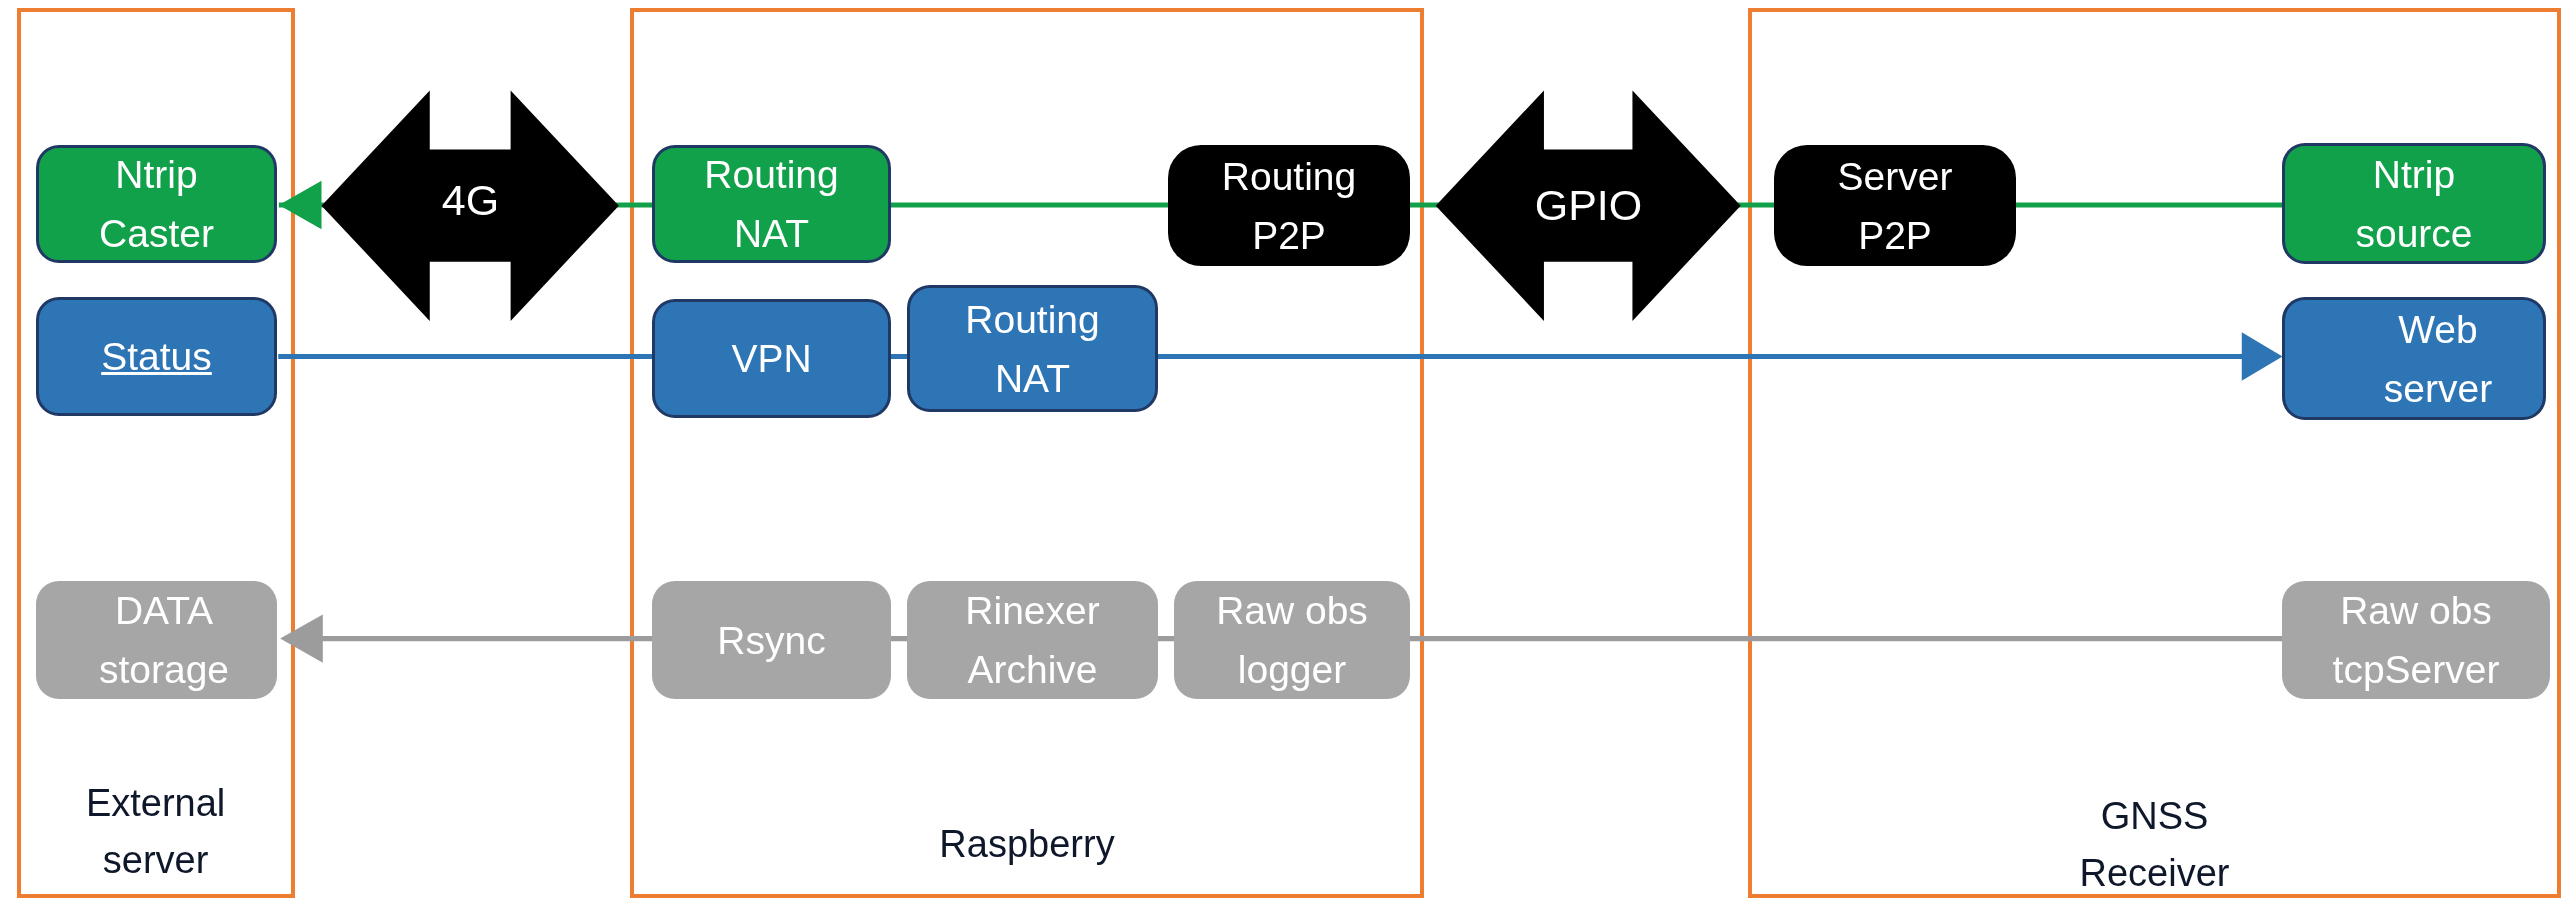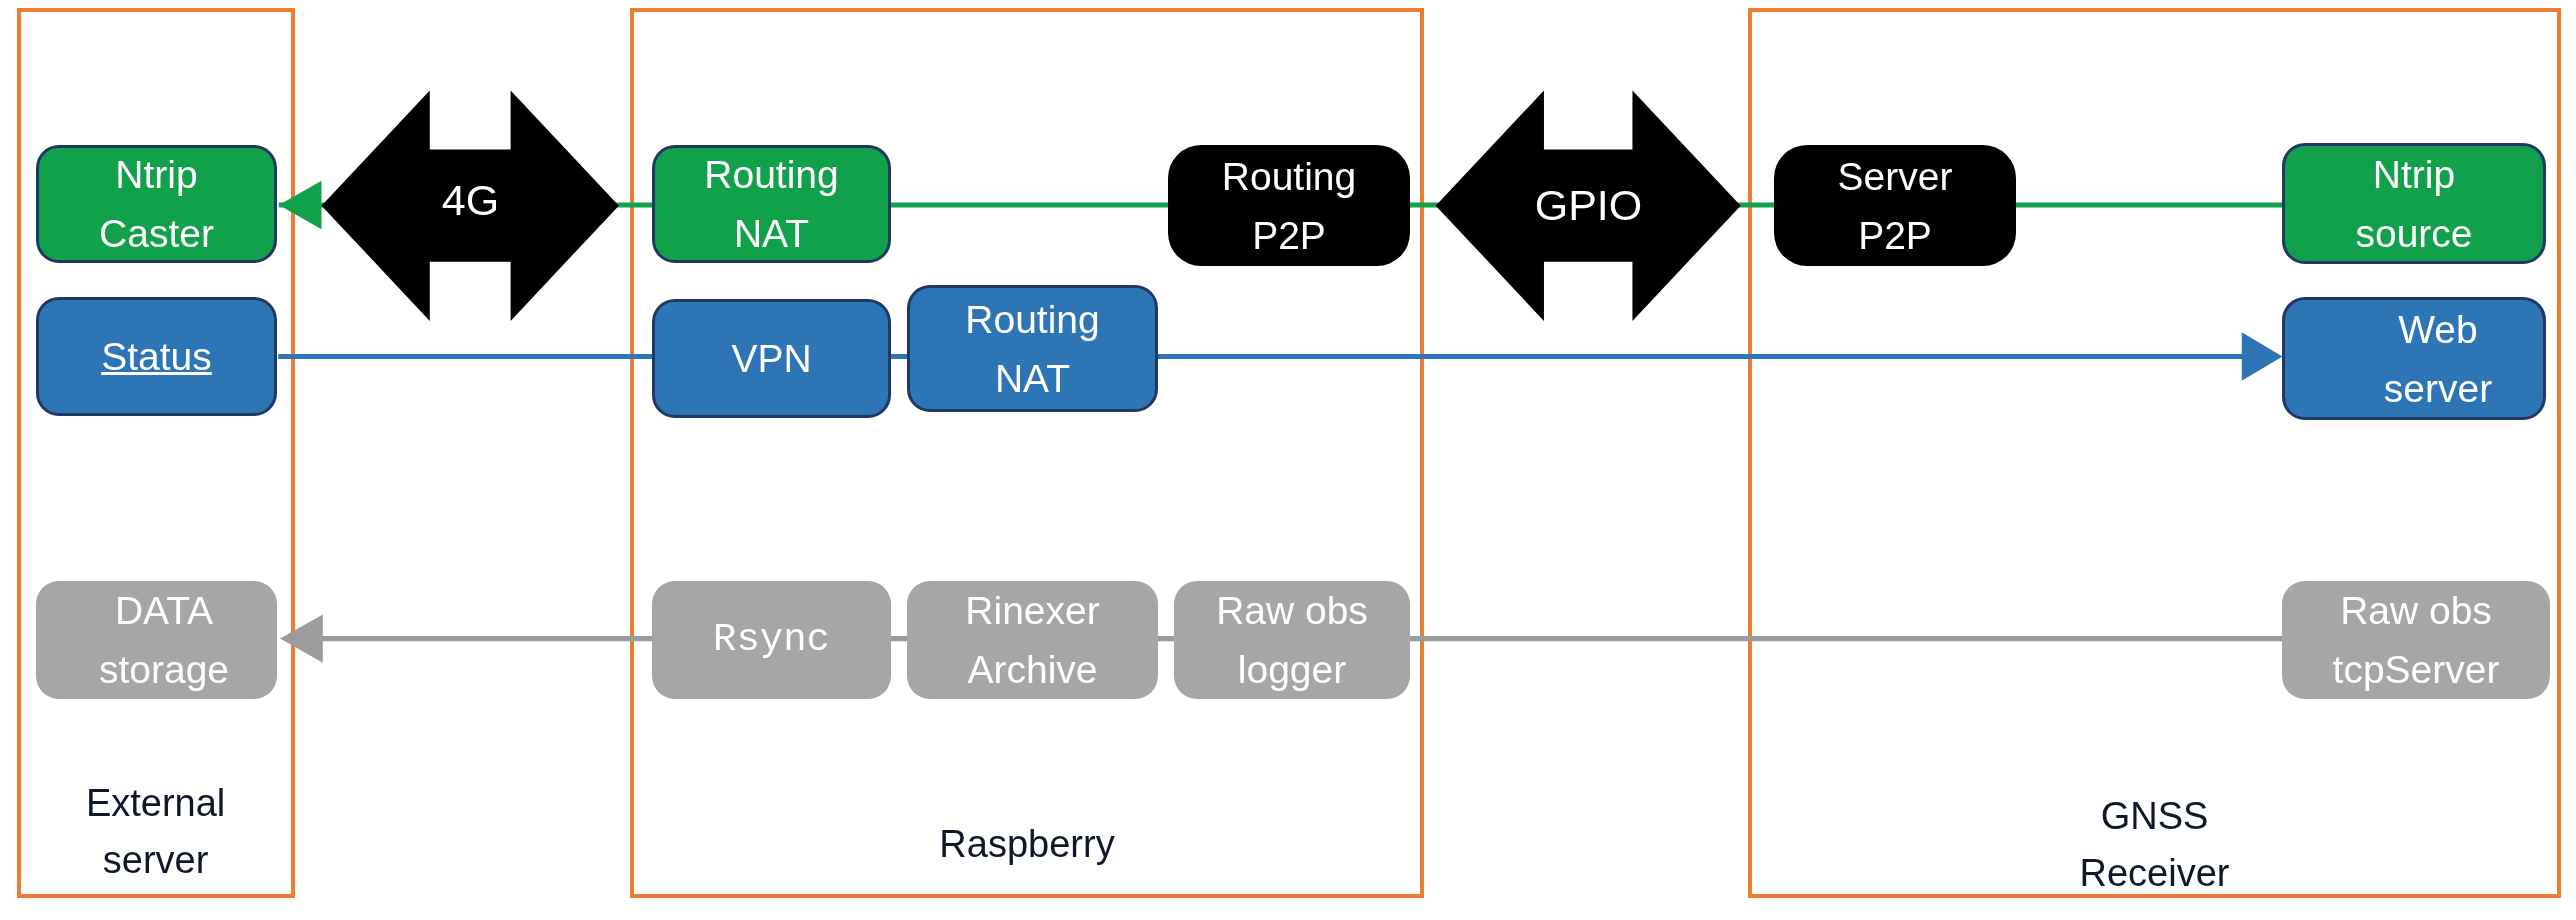--- a/index.html
+++ b/index.html
@@ -89,21 +89,21 @@
 
   <div class="node blue" style="left:36px;top:297px;width:241px;height:119px;text-decoration:underline;">Status</div>
   <div class="node blue" style="left:652px;top:299px;width:239px;height:119px;">VPN</div>
   <div class="node blue" style="left:907px;top:285px;width:251px;height:127px;">Routing
 NAT</div>
   <div class="node blue" style="left:2282px;top:297px;width:264px;height:123px;padding-left:48px;">Web
 server</div>
 
   <div class="node gray" style="left:36px;top:581px;width:241px;height:118px;padding-left:15px;">DATA
 storage</div>
-  <div class="node gray" style="left:652px;top:581px;width:239px;height:118px;font-family:Liberation Mono, monospace;">Rsync</div>
+  <div class="node gray" style="left:652px;top:581px;width:239px;height:118px;">Rsync</div>
   <div class="node gray" style="left:907px;top:581px;width:251px;height:118px;">Rinexer
 Archive</div>
   <div class="node gray" style="left:1174px;top:581px;width:236px;height:118px;">Raw obs
 logger</div>
   <div class="node gray" style="left:2282px;top:581px;width:268px;height:118px;">Raw obs
 tcpServer</div>
 
   <div class="link-label" style="left:322px;top:178px;width:297px;height:45px;">4G</div>
   <div class="link-label" style="left:1436px;top:183px;width:305px;height:45px;">GPIO</div>
 

